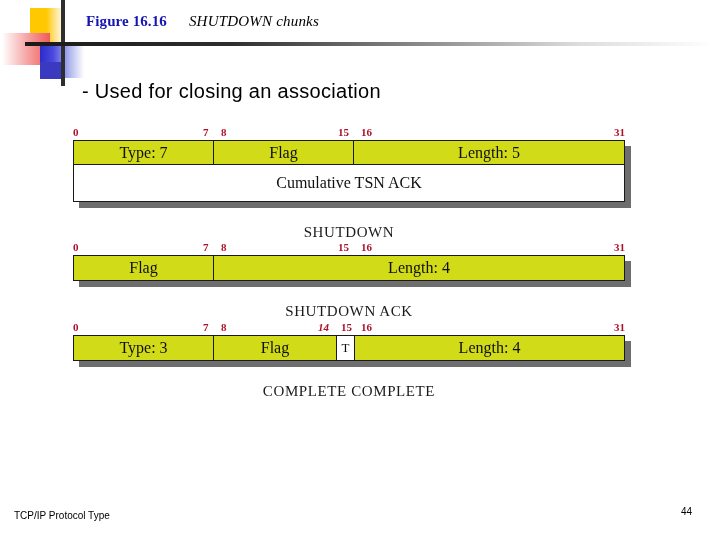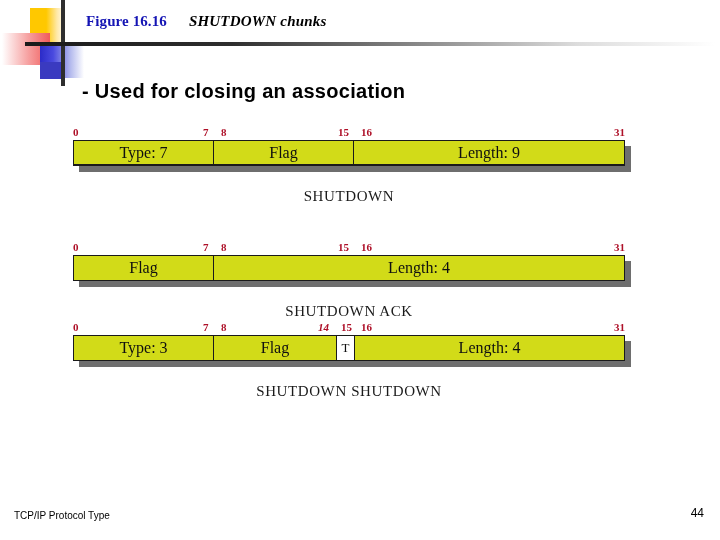--- a/index.html
+++ b/index.html
@@ -83,35 +83,35 @@
   .fig-num {
     font-family: "Liberation Serif", serif;
     font-weight: bold;
     font-size: 15px;
     color: #1414B4;
     letter-spacing: 0.1px;
     margin-top: 20px;
   }
   .fig-title {
     font-family: "Liberation Serif", serif;
-    font-weight: bold;
+    font-weight: normal;
     font-style: italic;
     font-size: 15px;
     color: #000000;
     margin-left: 22px;
     letter-spacing: 0.2px;
   }
 
   
   #subtitle {
     position: absolute;
     left: 82px;
     top: 80px;
     font-family: "Liberation Sans", sans-serif;
-    font-weight: bold;
+    font-weight: normal;
     font-size: 20px;
     color: #000000;
     letter-spacing: 0.3px;
     white-space: nowrap;
   }
 
   
   #diagrams {
     position: absolute;
     left: 0;
@@ -198,24 +198,24 @@
   #footer-left {
     position: absolute;
     left: 14px;
     top: 510px;
     font-family: "Liberation Sans", sans-serif;
     font-size: 10px;
     color: #000000;
   }
   #footer-right {
     position: absolute;
-    right: 16px;
+    right: 28px;
     top: 506px;
     font-family: "Liberation Sans", sans-serif;
-    font-size: 12px;
+    font-size: 10px;
     color: #000000;
   }
 </style>
 </head>
 <body>
 
 <div id="logo">
   <div class="sq-yellow"></div>
   <div class="sq-red"></div>
   <div class="sq-blue"></div>
@@ -238,22 +238,23 @@
       <span style="left:130px;">7</span>
       <span style="left:148px;">8</span>
       <span style="left:265px;">15</span>
       <span style="left:288px;">16</span>
       <span style="right:0px;">31</span>
     </div>
     <div class="frame">
       <div class="hdrrow">
         <div class="cell" style="flex:0 0 140px;">Type: 7</div>
         <div class="cell" style="flex:0 0 140px;">Flag</div>
-        <div class="cell lastcell" style="flex:1 1 auto;">Length: 9</div>
+        <div class="cell lastcell" style="flex:1 1 auto;">Length: 5</div>
       </div>
+      <div class="fullrow">Cumulative TSN ACK</div>
     </div>
     <div class="caption">SHUTDOWN</div>
   </div>
 
   <div class="figblock" style="top:241px;">
     <div class="bitrow">
       <span style="left:0px;">0</span>
       <span style="left:130px;">7</span>
       <span style="left:148px;">8</span>
       <span style="left:265px;">15</span>
@@ -280,19 +281,19 @@
       <span style="right:0px;">31</span>
     </div>
     <div class="frame">
       <div class="hdrrow last">
         <div class="cell" style="flex:0 0 140px;">Type: 3</div>
         <div class="cell" style="flex:0 0 122px; border-right:none;">Flag</div>
         <div class="cell tbit" style="flex:0 0 19px;">T</div>
         <div class="cell lastcell" style="flex:1 1 auto;">Length: 4</div>
       </div>
     </div>
-    <div class="caption">SHUTDOWN SHUTDOWN</div>
+    <div class="caption">COMPLETE COMPLETE</div>
   </div>
 
 </div>
 
 <div id="footer-left">TCP/IP Protocol Type</div>
 <div id="footer-right">44</div>
 
 </body></html>

